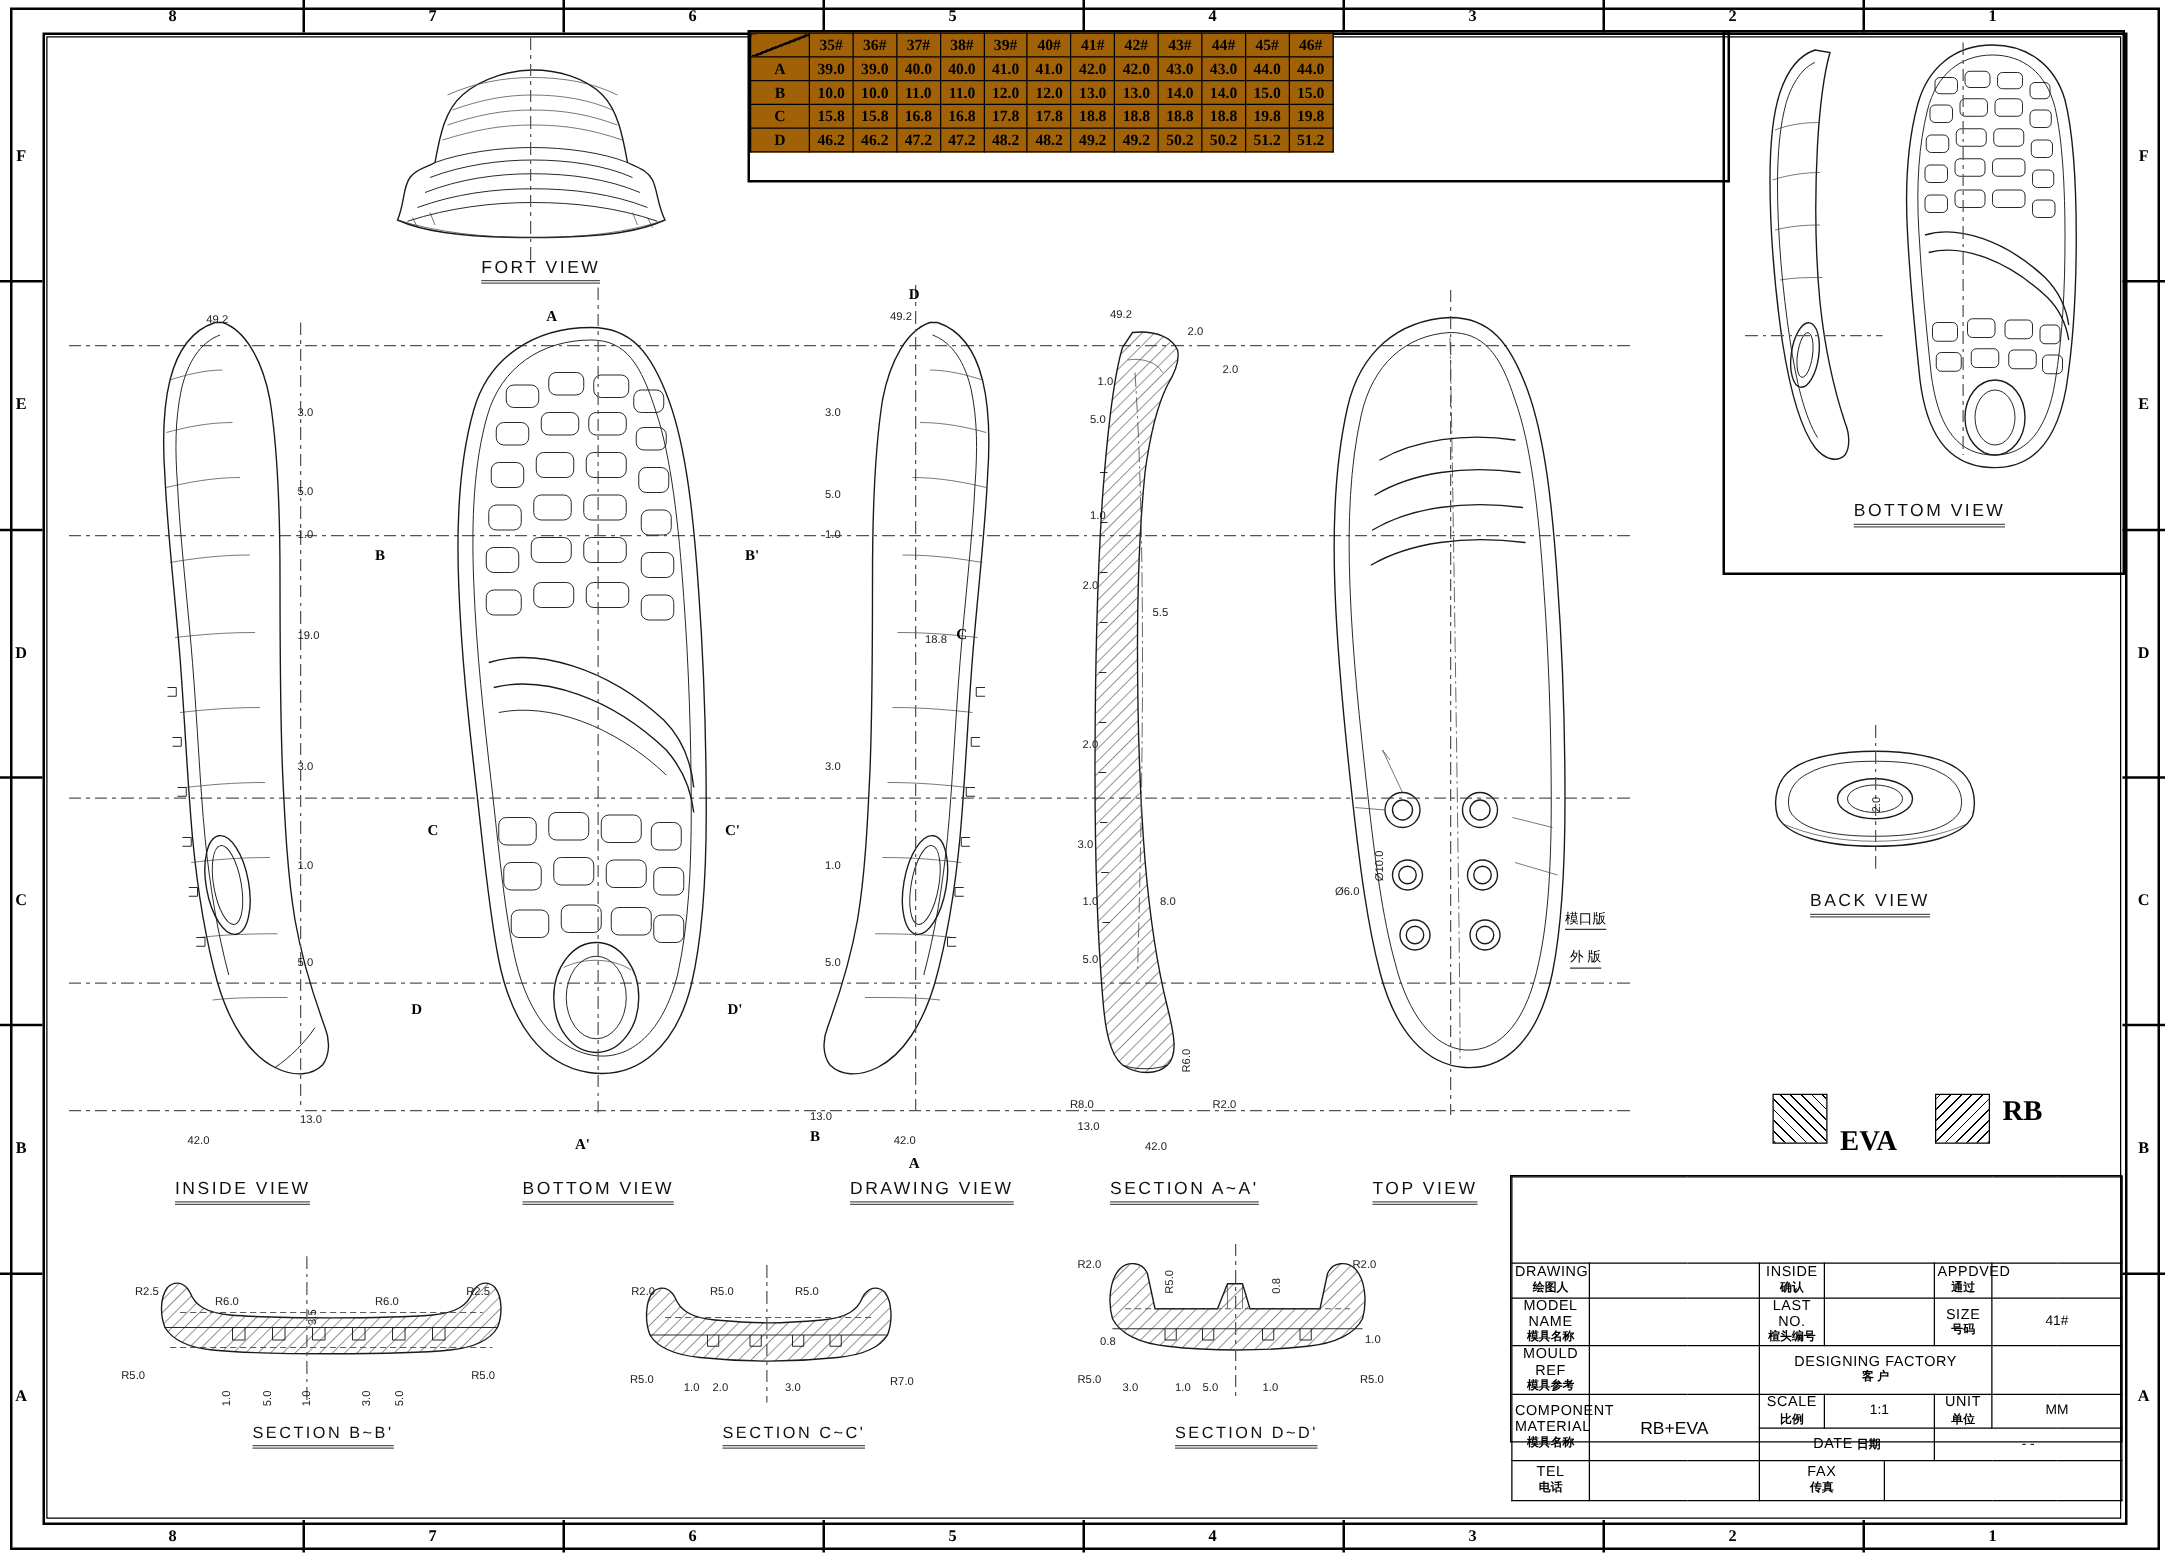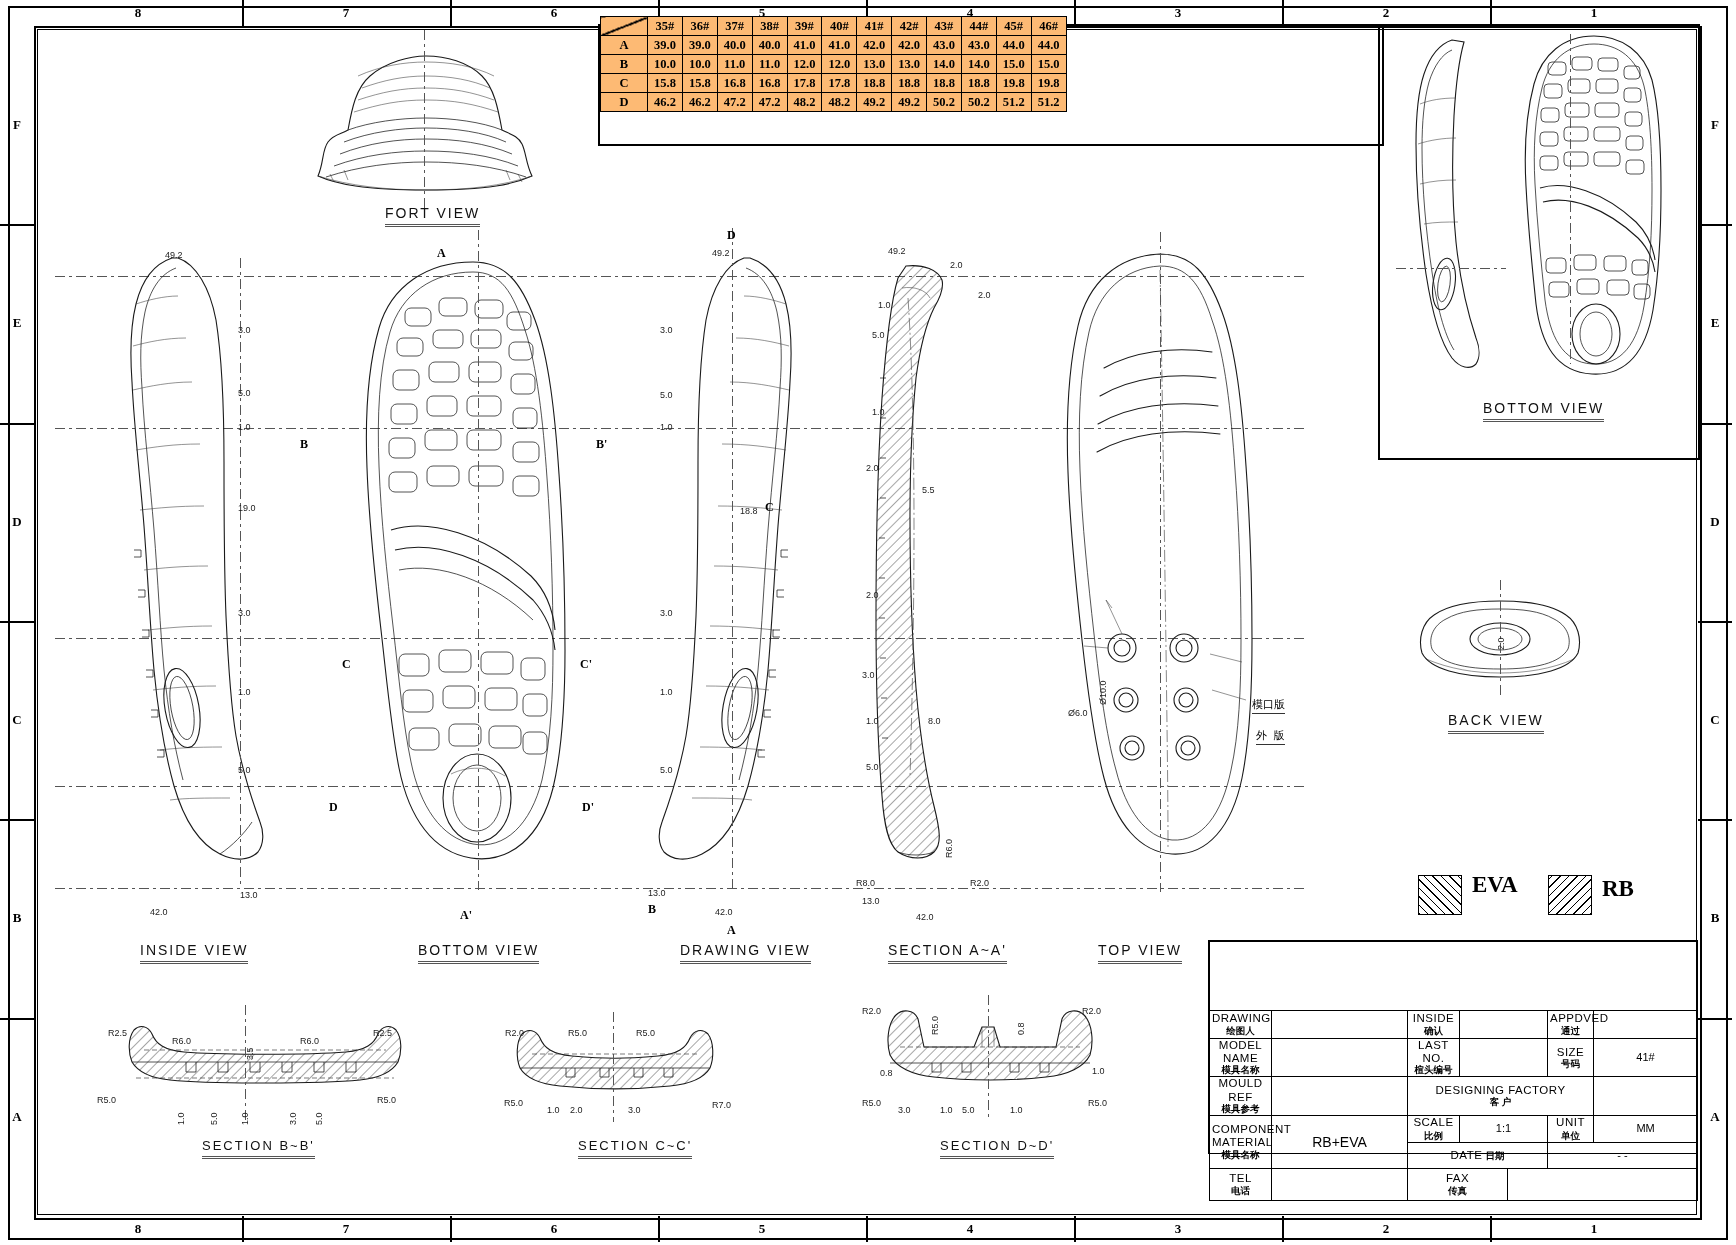--- a/index.html
+++ b/index.html
@@ -17,38 +17,38 @@
   .zone-row.bot{top:1216px;}
   .zone-col{position:absolute;top:26px;width:34px;height:1190px;}
   .zone-col.left{left:0px;}
   .zone-col.right{left:1698px;}
 
   .zcell{position:absolute;display:flex;align-items:center;justify-content:center;
          font-weight:bold;font-size:13px;font-family:"Liberation Serif",serif;}
   .zdiv{position:absolute;background:#000;}
 
   
-  .lbl{position:absolute;font-family:Liberation Mono, monospace;white-space:nowrap;}
+  .lbl{position:absolute;font-family:Liberation Sans, sans-serif;white-space:nowrap;margin-top:30px;}
   .dim{position:absolute;font-size:9px;font-family:"Liberation Sans",sans-serif;color:#222;white-space:nowrap;}
   .dimv{position:absolute;font-size:9px;font-family:"Liberation Sans",sans-serif;color:#222;white-space:nowrap;
         transform:rotate(-90deg);transform-origin:left top;}
   .viewtitle{position:absolute;font-size:14px;letter-spacing:2px;color:#111;white-space:nowrap;
              padding-bottom:3px;border-bottom:3px double #555;}
   .marker{position:absolute;font-size:12px;font-weight:bold;font-family:"Liberation Serif",serif;}
 
   
   .hline{position:absolute;height:0;border-top:1px dashed #555;}
   .hline.dashdot{border-top-style:none;background:
       repeating-linear-gradient(to right,#555 0 10px,transparent 10px 14px,#555 14px 17px,transparent 17px 21px);
       height:1px;}
   .vline{position:absolute;width:1px;background:
       repeating-linear-gradient(to bottom,#555 0 10px,transparent 10px 14px,#555 14px 17px,transparent 17px 21px);}
 
   
-  #size-table{position:absolute;left:600px;top:16px;border-collapse:collapse;background:#fdba74;}
+  #size-table{position:absolute;left:600px;top:26px;border-collapse:collapse;background:#a16207;}
   #size-table td,#size-table th{border:1px solid #000;font-family:"Liberation Serif",serif;
       font-weight:bold;font-size:12.5px;text-align:center;padding:1px 6px;height:16px;}
   #size-table th{font-size:12.5px;}
   #size-table td.rowhead{width:22px;padding:1px 2px;}
   #size-table td.corner{position:relative;width:34px;background:
       linear-gradient(to bottom right,transparent 0 calc(50% - 1px),#000 calc(50% - 1px) calc(50% + 1px),transparent calc(50% + 1px) 100%);}
   .tablebox{position:absolute;left:598px;top:24px;width:782px;height:118px;border:2px solid #000;}
 
   
   .rpanel{position:absolute;left:1378px;top:24px;width:318px;height:432px;border:2px solid #000;}
@@ -582,21 +582,21 @@
       <ellipse class="ln" cx="100" cy="44" rx="30" ry="16"></ellipse>
       <ellipse class="ln2" cx="100" cy="44" rx="22" ry="11"></ellipse>
       <path class="lnthin" d="M26,64 C50,74 74,78 100,78 C126,78 152,74 174,64"></path>
     </svg>
   </div>
   <div class="vline" style="left:1500px;top:580px;height:115px;"></div>
   <div class="dimv" style="left:1496px;top:650px;">2.0</div>
   <div class="viewtitle" style="left:1448px;top:712px;">BACK VIEW</div>
 
   <div class="swatch sw-eva" style="left:1418px;top:875px;"></div>
-  <div class="legtext" style="left:1472px;top:872px;">EVA</div>
+  <div class="legtext" style="left:1472px;top:900px;">EVA</div>
   <div class="swatch sw-rb" style="left:1548px;top:875px;"></div>
   <div class="legtext" style="left:1602px;top:876px;">RB</div>
 
   <div class="art" style="left:110px;top:1010px;">
     <svg width="310" height="95" viewBox="0 0 310 95">
       <defs>
         <pattern id="h45b" width="7" height="7" patternTransform="rotate(45)" patternUnits="userSpaceOnUse">
           <line x1="0" y1="0" x2="0" y2="7" stroke="#222" stroke-width="0.8"></line>
         </pattern>
       </defs>

